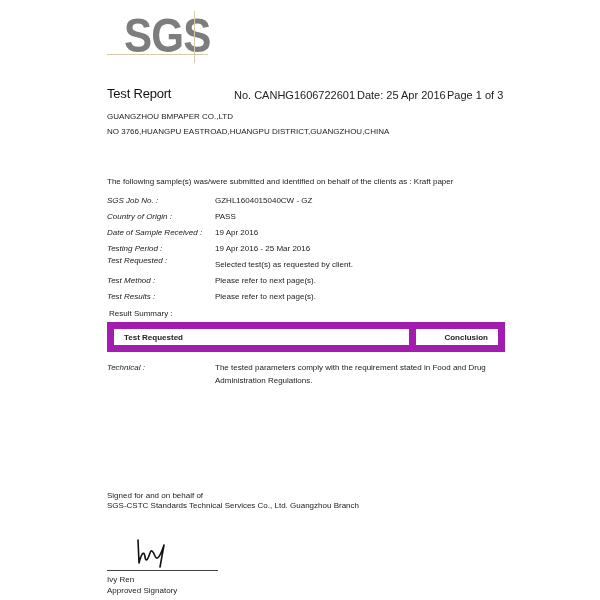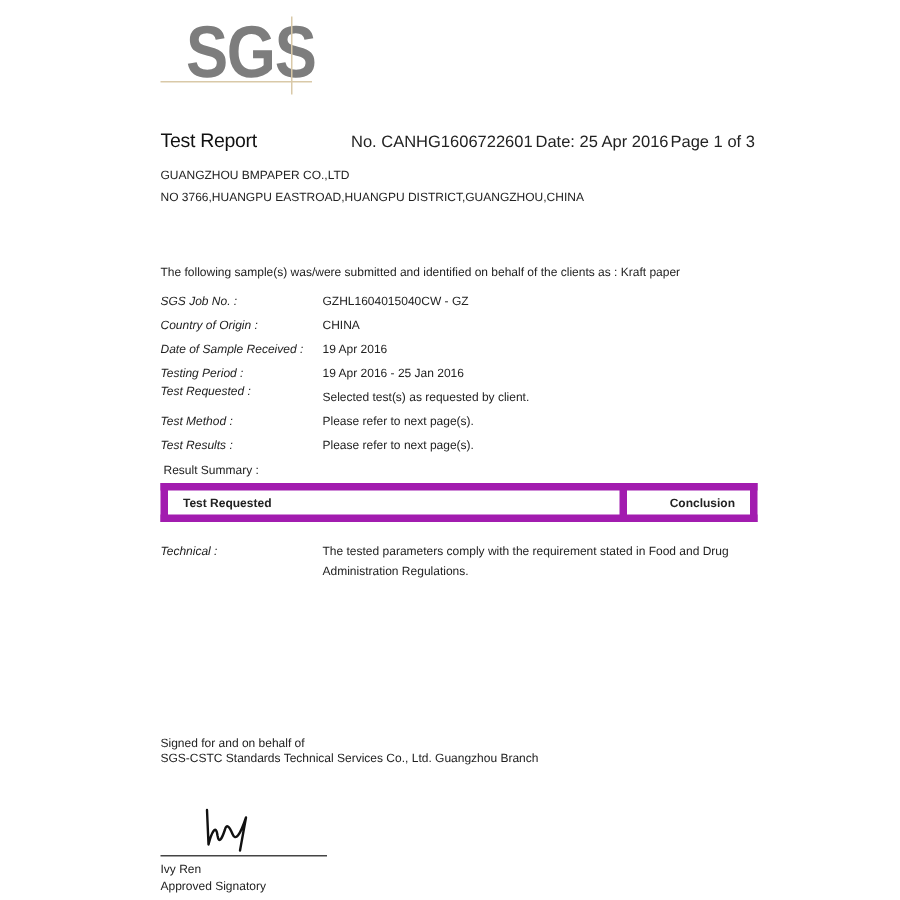--- a/index.html
+++ b/index.html
@@ -19,21 +19,21 @@
     .title { left: 107px; top: 86px; font-size: 13px; color: #111; letter-spacing: -0.2px; }
     .hdr-item { top: 89px; font-size: 11px; color: #222; }
     .line { font-size: 8px; color: #222; }
     .label { left: 107px; font-size: 8px; color: #222; font-style: italic; }
     .value { left: 215px; font-size: 8px; color: #222; text-align: right; }
     table.summary {
       position: absolute; left: 107px; top: 322px; width: 398px;
       border-collapse: collapse; font-size: 8px; color: #222;
     }
     table.summary td, table.summary th {
-      border: 5px solid #a21caf; height: 16px; padding: 0 10px; font-weight: normal;
+      border: 7px solid #a21caf; height: 16px; padding: 0 10px; font-weight: normal;
     }
     table.summary th { text-align: left; font-weight: bold; }
     table.summary .col2 { width: 62px; text-align: center; }
     .sig-line { left: 107px; top: 570px; width: 111px; height: 1px; background: #444; }
     .signature { left: 130px; top: 535px; }
   </style>
 </head>
 <body>
 
 <div class="abs logo-text">SGS</div>
@@ -47,27 +47,27 @@
 
 <div class="abs line" style="left:107px; top:112px">GUANGZHOU BMPAPER CO.,LTD</div>
 <div class="abs line" style="left:107px; top:127px">NO 3766,HUANGPU EASTROAD,HUANGPU DISTRICT,GUANGZHOU,CHINA</div>
 
 <div class="abs line" style="left:107px; top:177px">The following sample(s) was/were submitted and identified on behalf of the clients as : Kraft paper</div>
 
 <div class="abs label" style="top:196px">SGS Job No. :</div>
 <div class="abs value" style="top:196px">GZHL1604015040CW - GZ</div>
 
 <div class="abs label" style="top:212px">Country of Origin :</div>
-<div class="abs value" style="top:212px">CHINA</div>
+<div class="abs value" style="top:212px">PASS</div>
 
 <div class="abs label" style="top:228px">Date of Sample Received :</div>
 <div class="abs value" style="top:228px">19 Apr 2016</div>
 
 <div class="abs label" style="top:244px">Testing Period :</div>
-<div class="abs value" style="top:244px">19 Apr 2016 - 25 Jan 2016</div>
+<div class="abs value" style="top:244px">19 Apr 2016 - 25 Mar 2016</div>
 
 <div class="abs label" style="top:256px">Test Requested :</div>
 <div class="abs value" style="top:260px">Selected test(s) as requested by client.</div>
 
 <div class="abs label" style="top:276px">Test Method :</div>
 <div class="abs value" style="top:276px">Please refer to next page(s).</div>
 
 <div class="abs label" style="top:292px">Test Results :</div>
 <div class="abs value" style="top:292px">Please refer to next page(s).</div>
 

